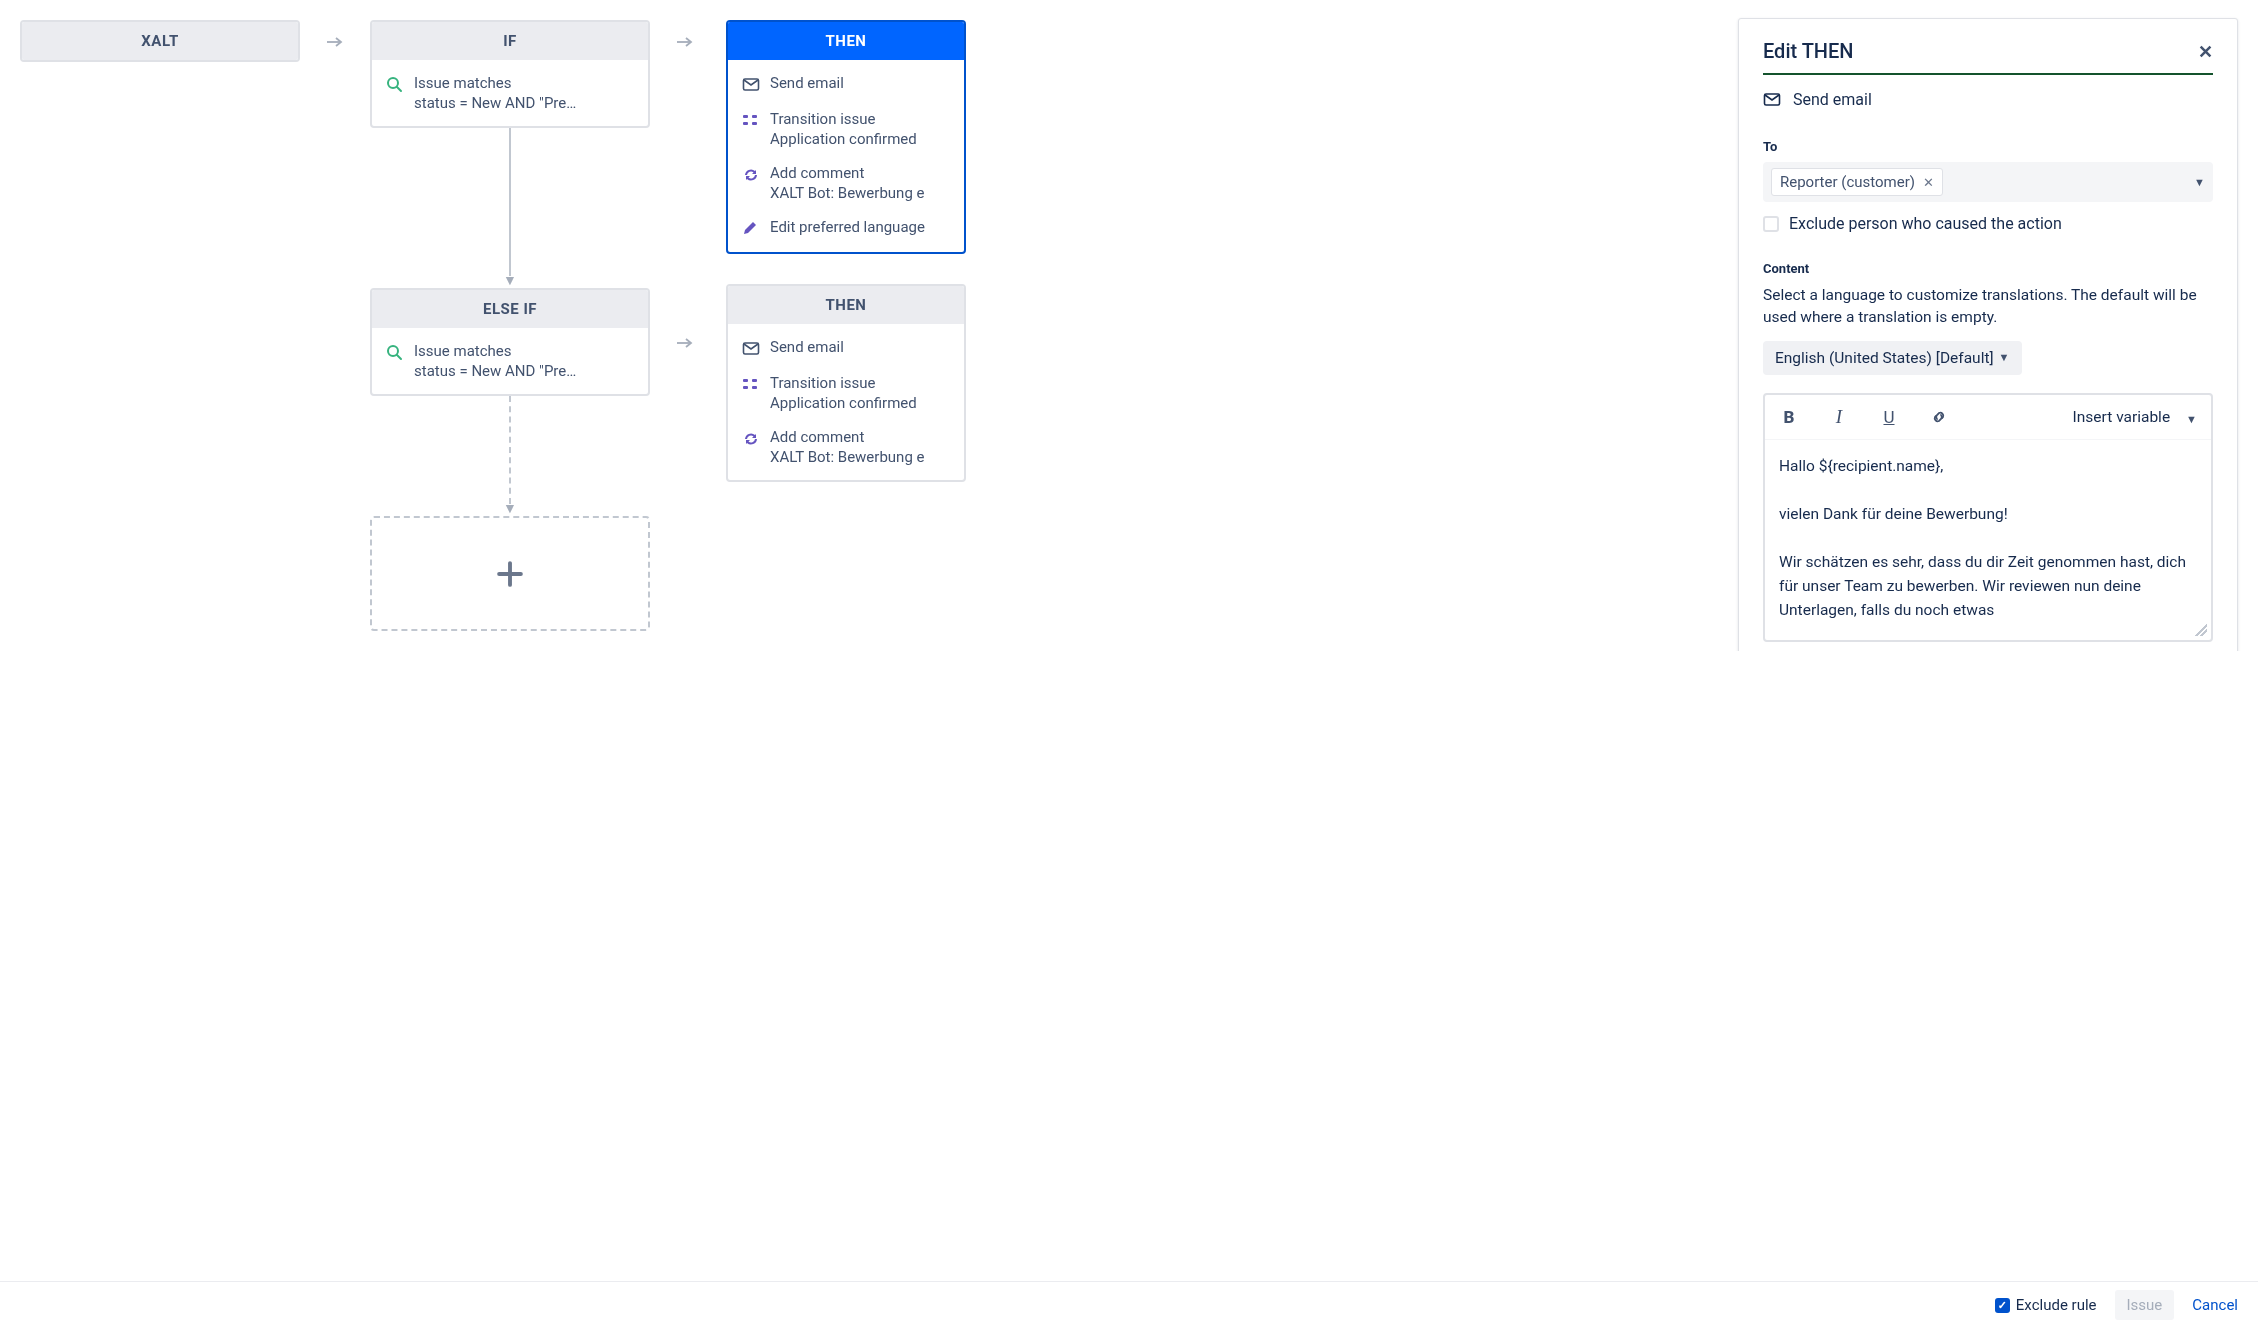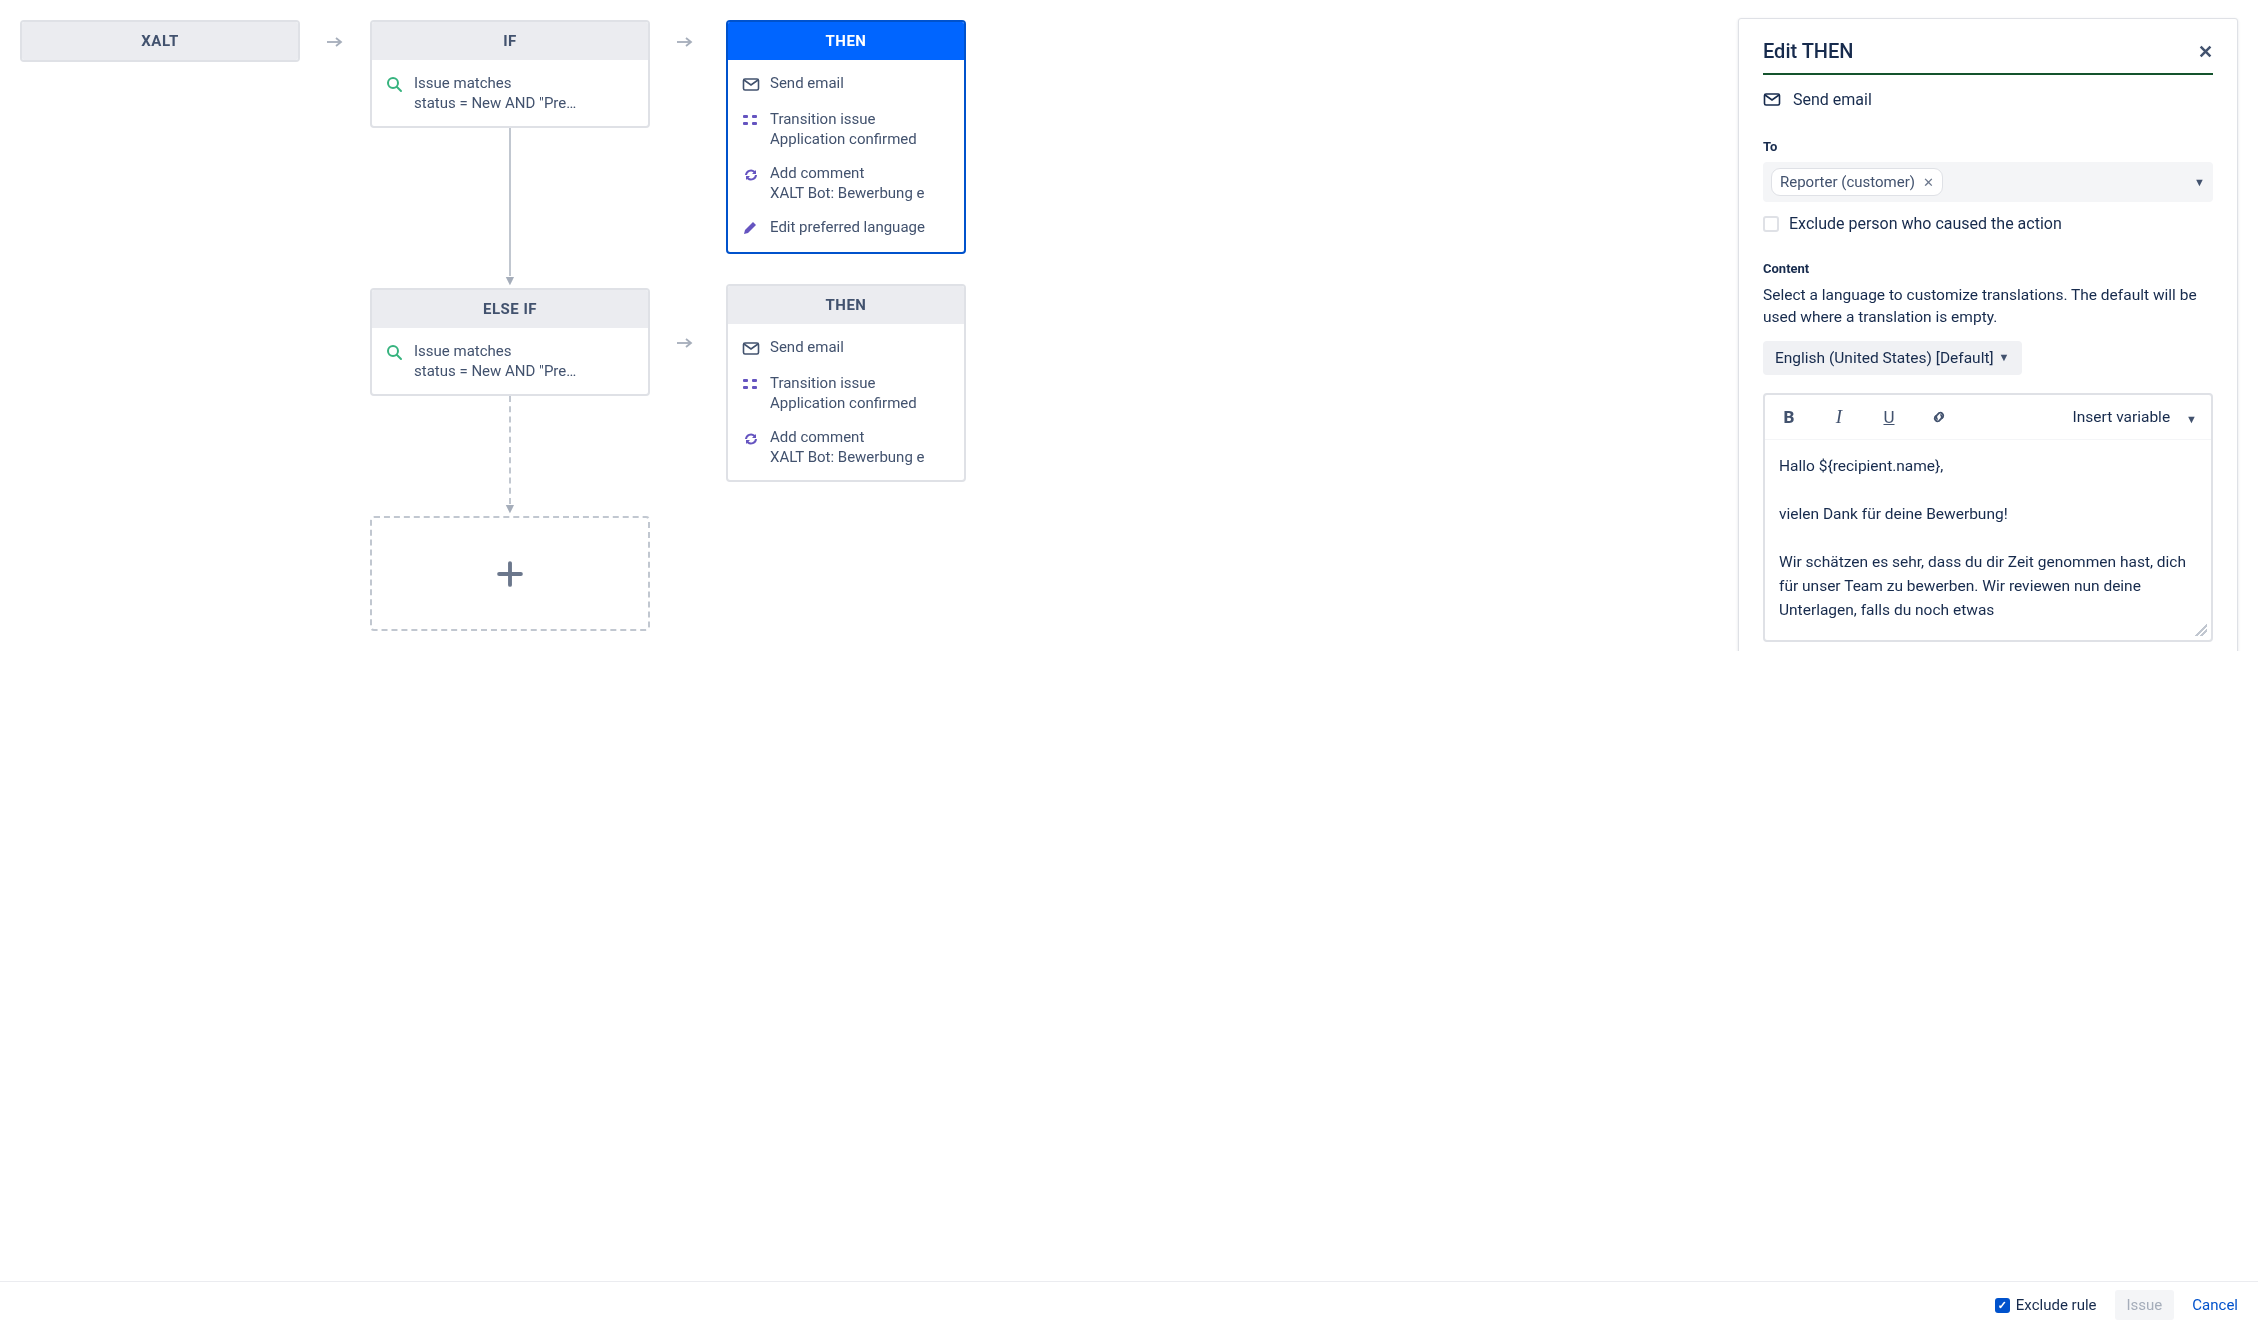--- a/index.html
+++ b/index.html
@@ -144,21 +144,21 @@
     padding: 6px 8px;
     display: flex;
     align-items: center;
     justify-content: space-between;
     margin-bottom: 12px;
     cursor: pointer;
   }
   .chip {
     background: #fff;
     border: 1px solid #DFE1E6;
-    border-radius: 9px;
+    border-radius: 3px;
     padding: 4px 8px;
     font-size: 15px;
     color: #42526E;
     display: inline-flex;
     align-items: center;
     gap: 8px;
   }
   .chip-x { color: #6B778C; cursor: pointer; font-size: 13px; }
   .checkbox-row {
     display: flex; gap: 10px; align-items: center;

